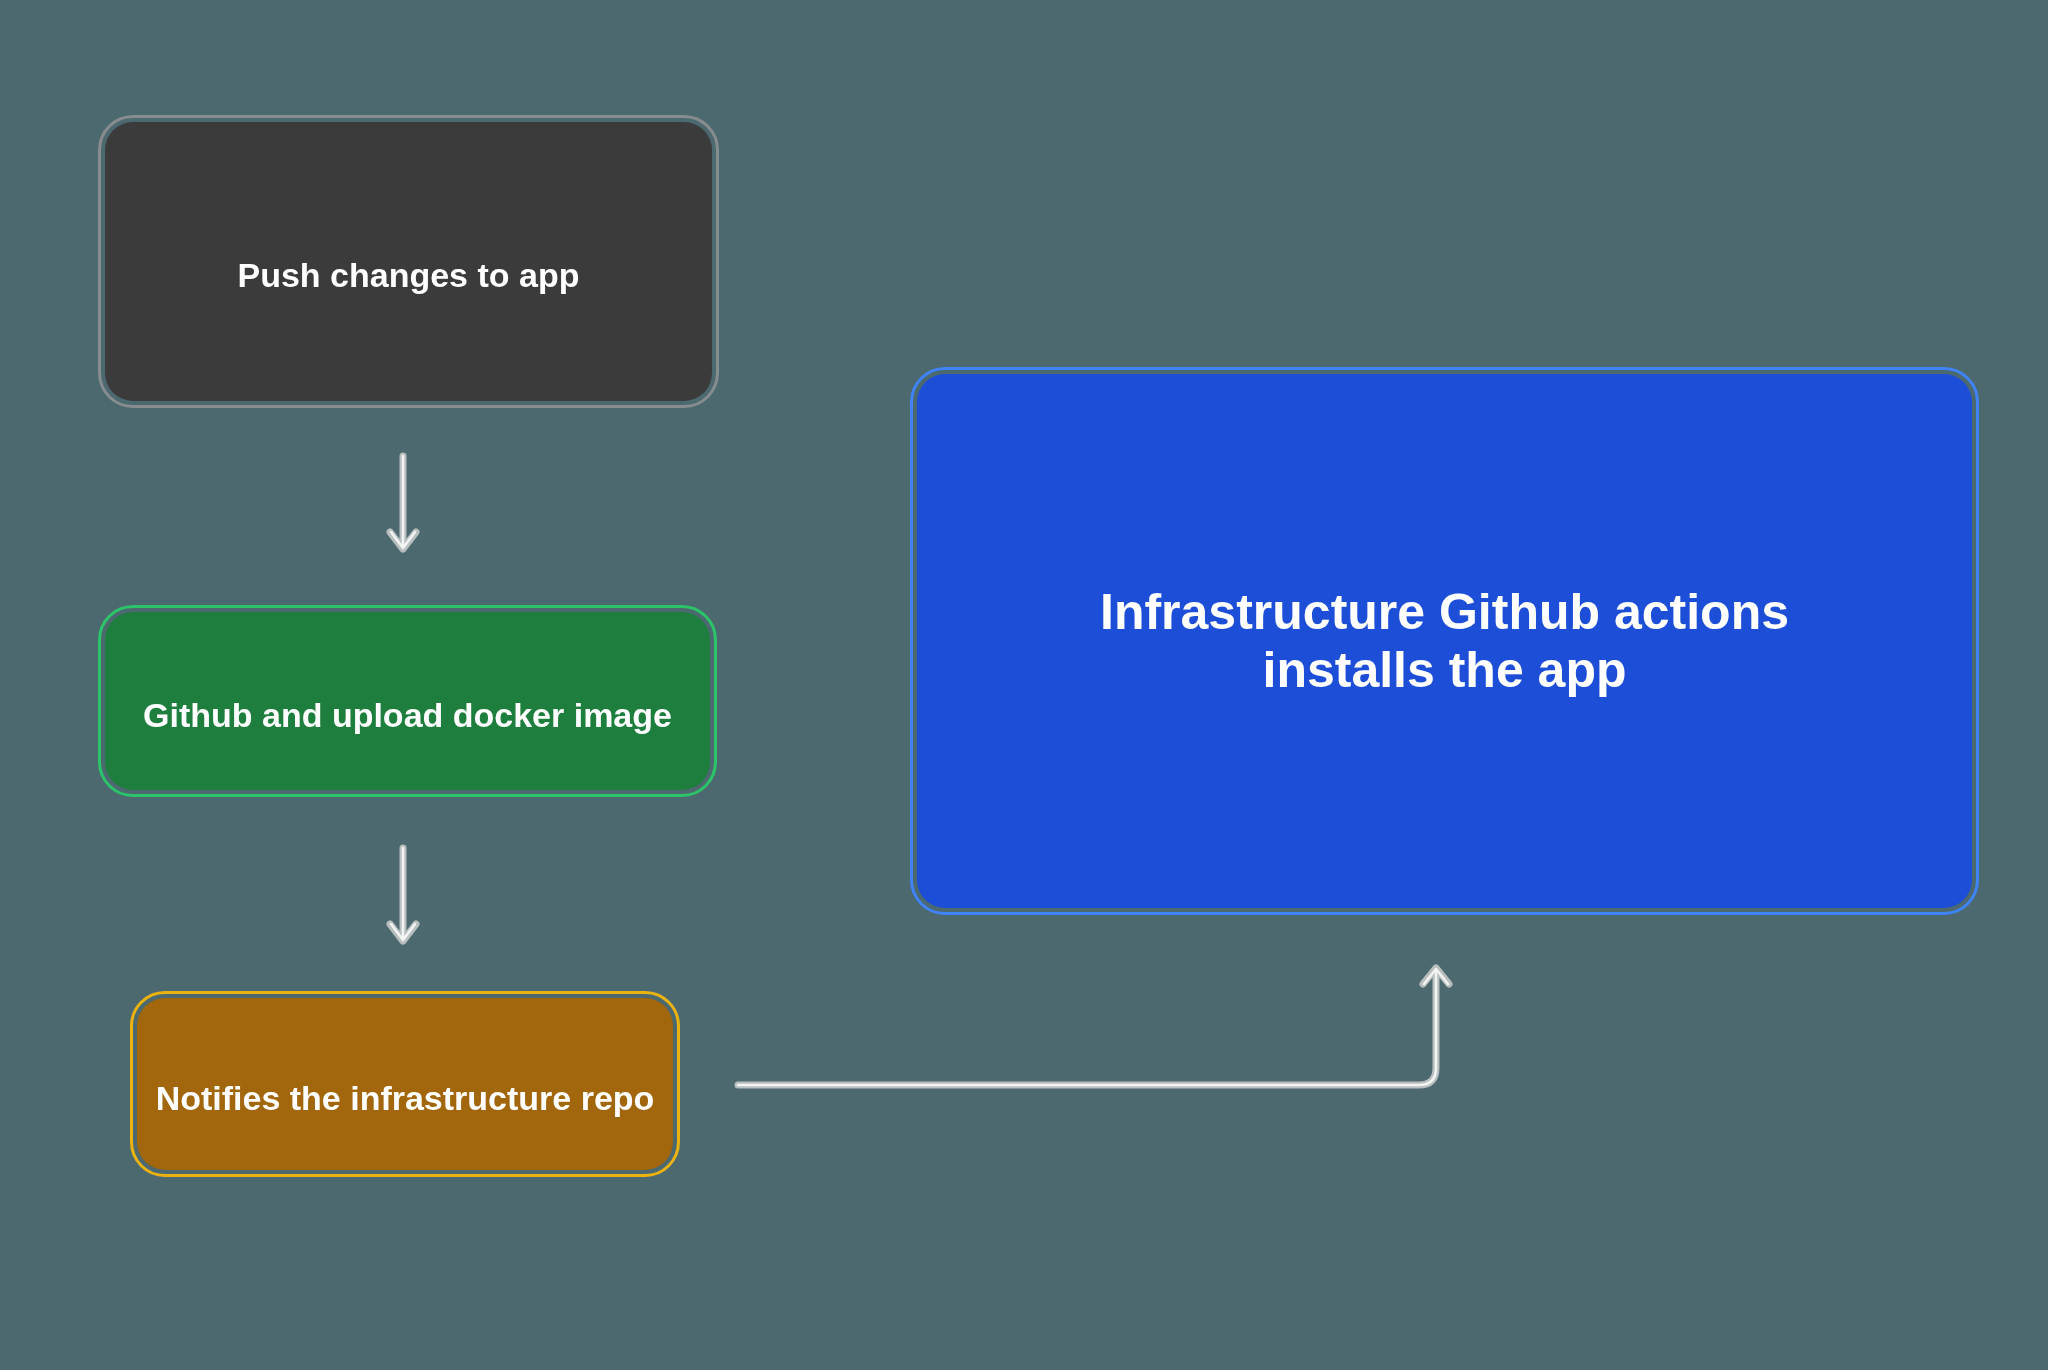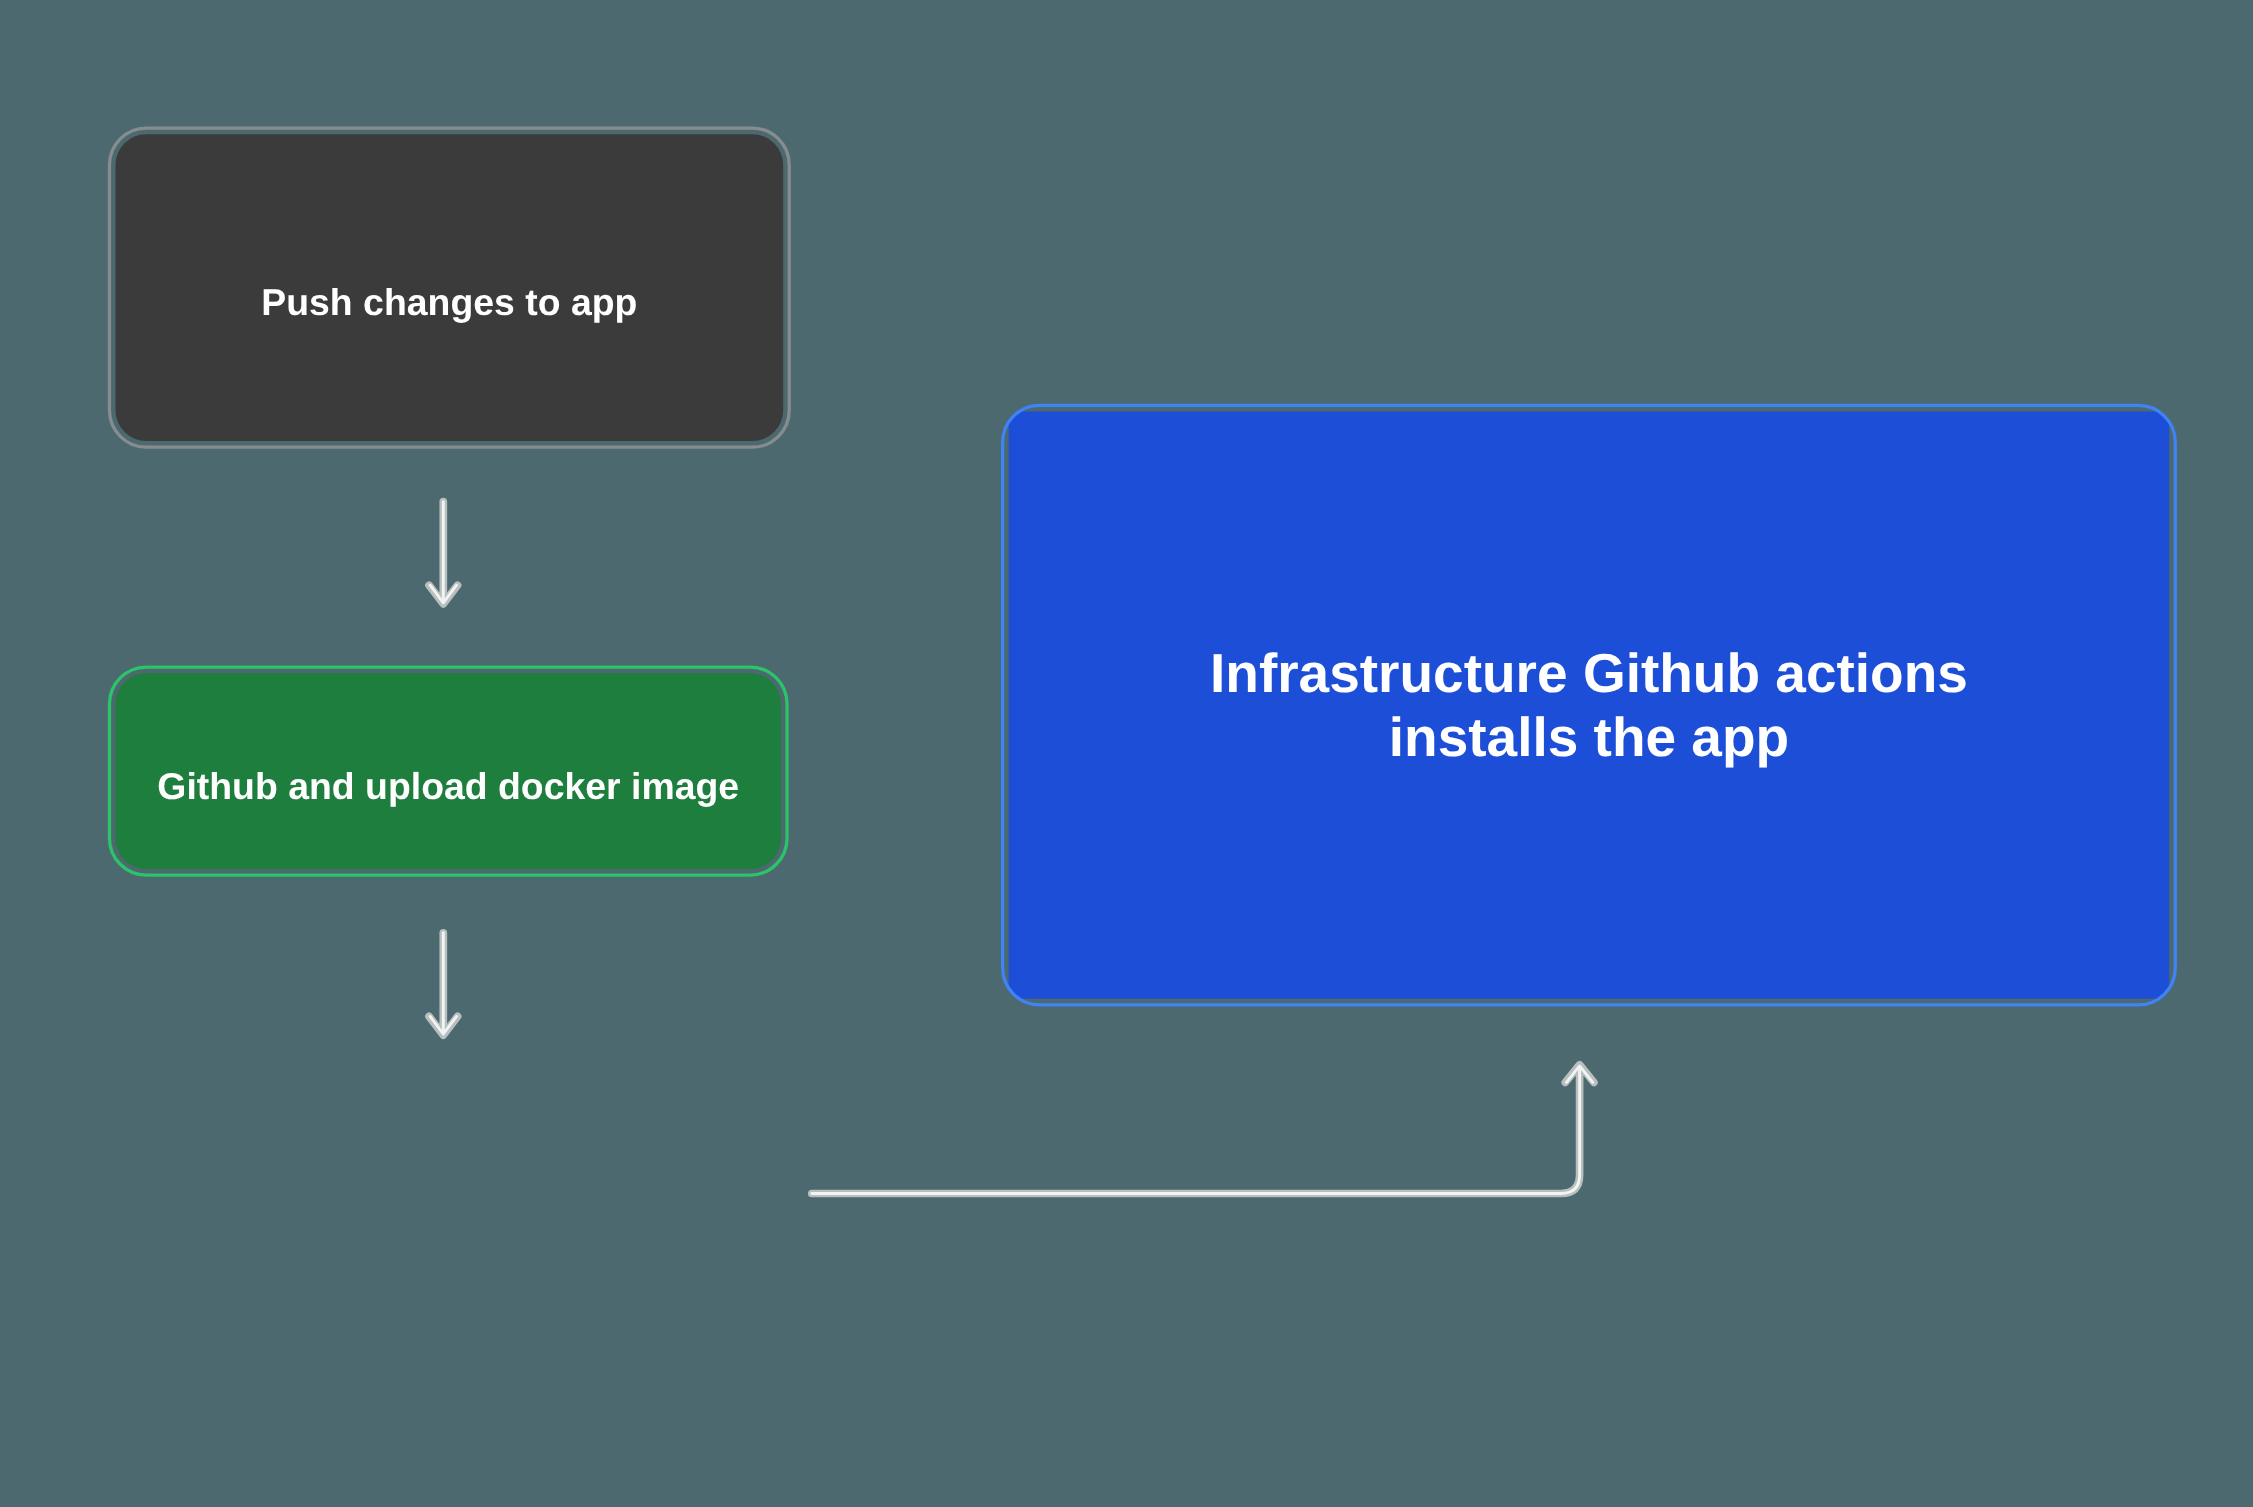--- a/index.html
+++ b/index.html
@@ -31,21 +31,21 @@
     content: "";
     position: absolute;
     inset: -7px;
     border: 3px solid var(--bc);
     border-radius: 35px;
     pointer-events: none;
   }
   .node-push    { left: 105px; top: 122px; width: 607px;  height: 279px; --fc:#3B3B3B; --bc:#878C8E; }
   .node-build   { left: 105px; top: 612px; width: 605px;  height: 178px; --fc:#1E7E3D; --bc:#2BC468; }
   .node-notify  { left: 137px; top: 998px; width: 536px;  height: 172px; --fc:#A2660C; --bc:#EBB30F; }
-  .node-install { left: 917px; top: 374px; width: 1055px; height: 534px; border-radius: 13px; --fc:#1D4ED8; --bc:#3F83F6; }
+  .node-install { left: 917px; top: 374px; width: 1055px; height: 534px; --fc:#1D4ED8; --bc:#3F83F6; }
 
   .label-sm {
     font-size: 34px;
     white-space: nowrap;
     letter-spacing: 0px;
     margin-top: 28px;
   }
   .label-lg {
     font-size: 50px;
     line-height: 1.16;
@@ -98,18 +98,21 @@
   </svg>
 
   <div class="node node-push">
     <span class="label-sm">Push changes to app</span>
   </div>
 
   <div class="node node-build">
     <span class="label-sm">Github and upload docker image</span>
   </div>
 
+  <div class="node node-notify">
+    <span class="label-sm">Notifies the infrastructure repo</span>
+  </div>
 
   <div class="node node-install">
     <span class="label-lg">Infrastructure Github actions installs the app</span>
   </div>
 
 </div>
 
 </body></html>

